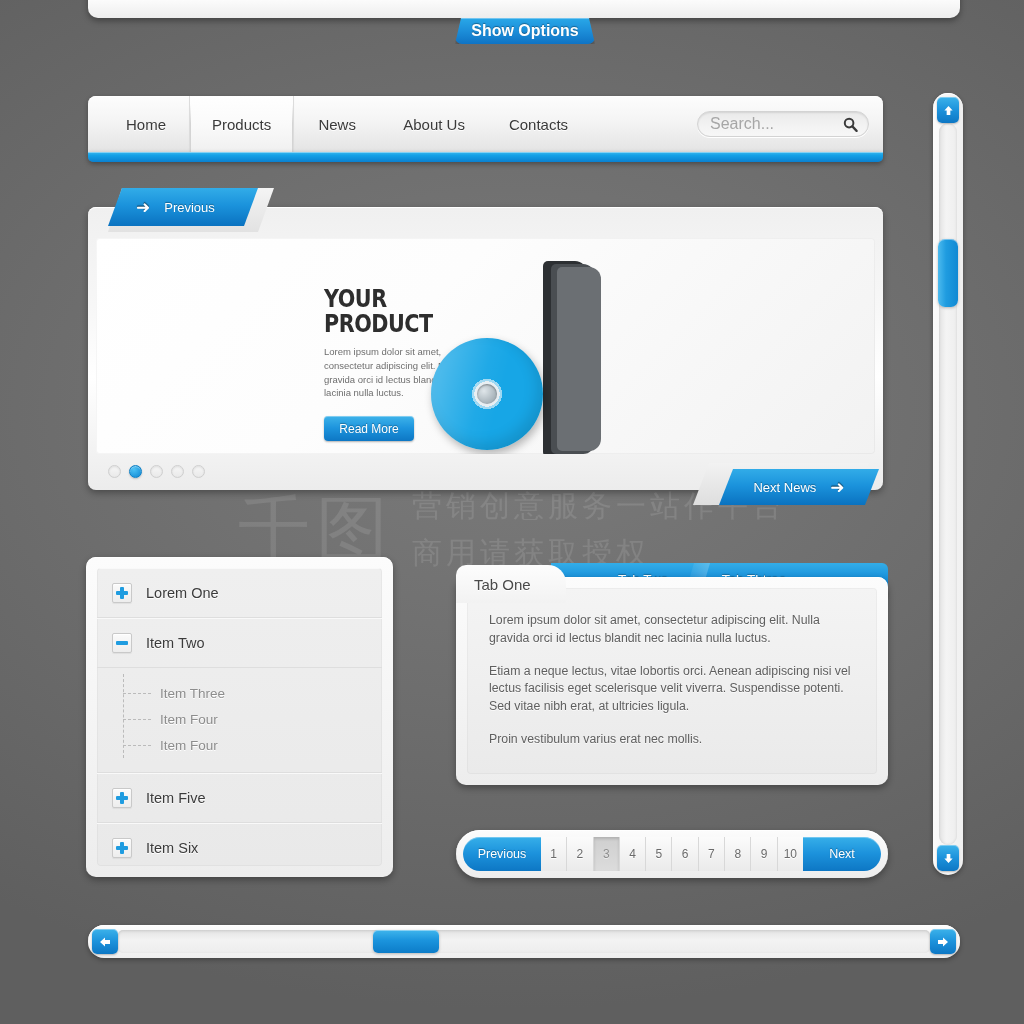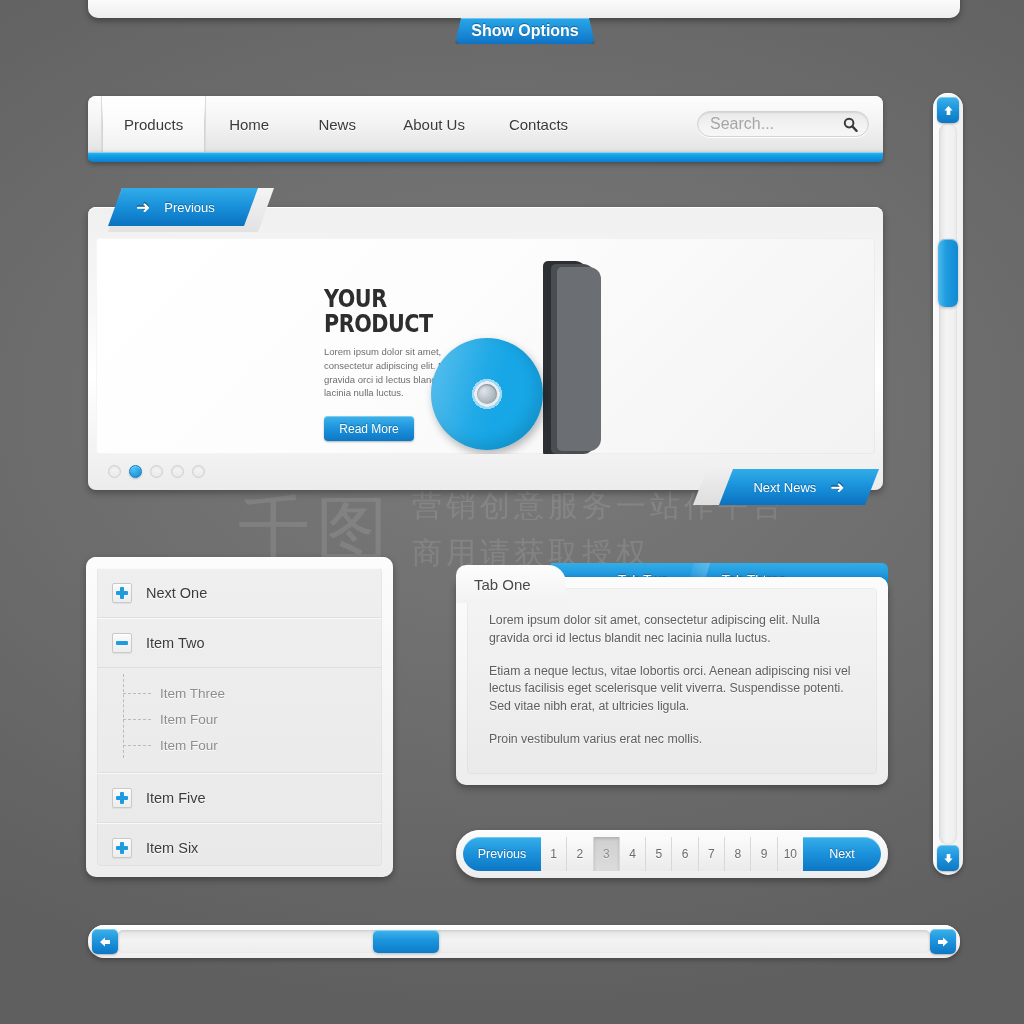--- a/index.html
+++ b/index.html
@@ -515,22 +515,22 @@
     <div class="wm-line">营销创意服务一站作平台</div>
     <div class="wm-line">商用请获取授权</div>
   </div>
 </div>
 
 <div class="top-panel"></div>
 <div class="show-options">Show Options</div>
 
 <div class="navbar">
   <div class="nav-items">
+    <div class="nav-item">Home</div>
     <div class="nav-item active">Products</div>
-    <div class="nav-item">Home</div>
     <div class="nav-item">News</div>
     <div class="nav-item">About Us</div>
     <div class="nav-item">Contacts</div>
   </div>
   <div class="search-wrap">
     <input class="search-input" type="text" placeholder="Search..." style="">
     <span class="search-icon">
       <svg width="15" height="15" viewBox="0 0 16 16" fill="none">
         <circle cx="6.5" cy="6.5" r="4.6" stroke="#3a3a3a" stroke-width="2.1"></circle>
         <line x1="10" y1="10" x2="14.5" y2="14.8" stroke="#3a3a3a" stroke-width="2.4" stroke-linecap="round"></line>
@@ -578,21 +578,21 @@
     <span>Next News</span>
     <span class="arrow-glyph">➜</span>
   </div>
 </div>
 
 <div class="accordion">
   <div class="accordion-inner">
 
     <div class="acc-row">
       <span class="acc-toggle plus"></span>
-      <span class="acc-label">Next One</span>
+      <span class="acc-label">Lorem One</span>
     </div>
 
     <div class="acc-row">
       <span class="acc-toggle"></span>
       <span class="acc-label">Item Two</span>
     </div>
 
     <div class="acc-sub">
       <span class="vline"></span>
       <div class="acc-subrow">

